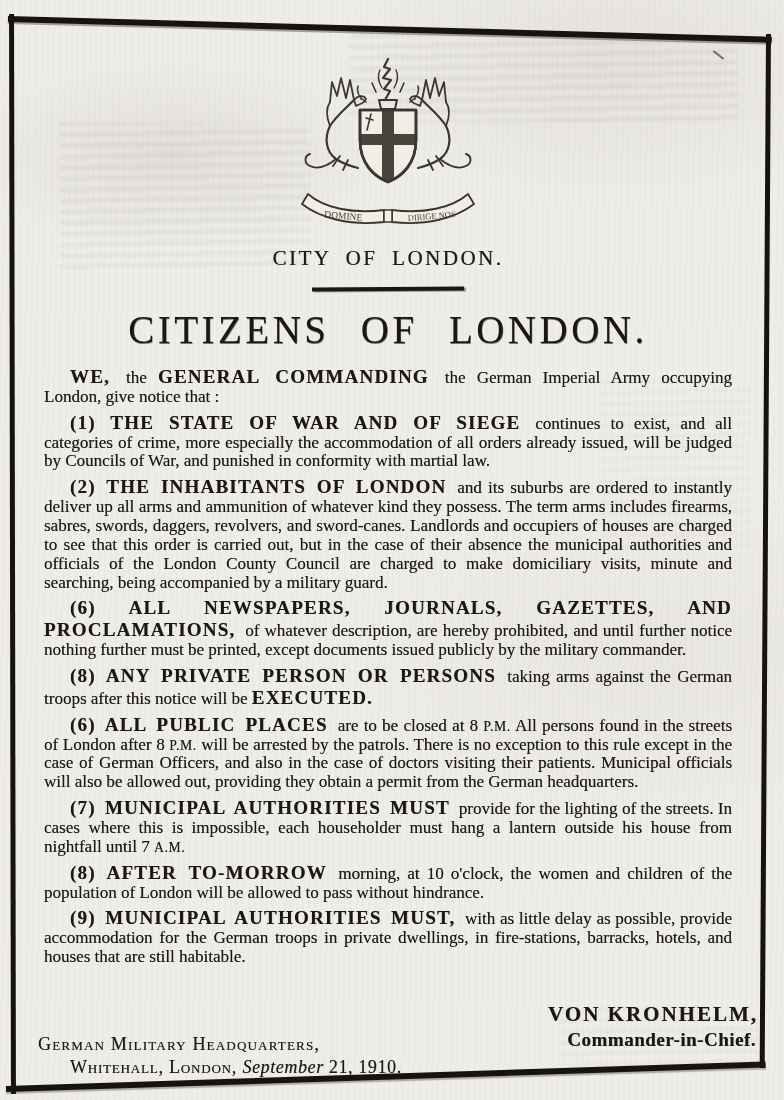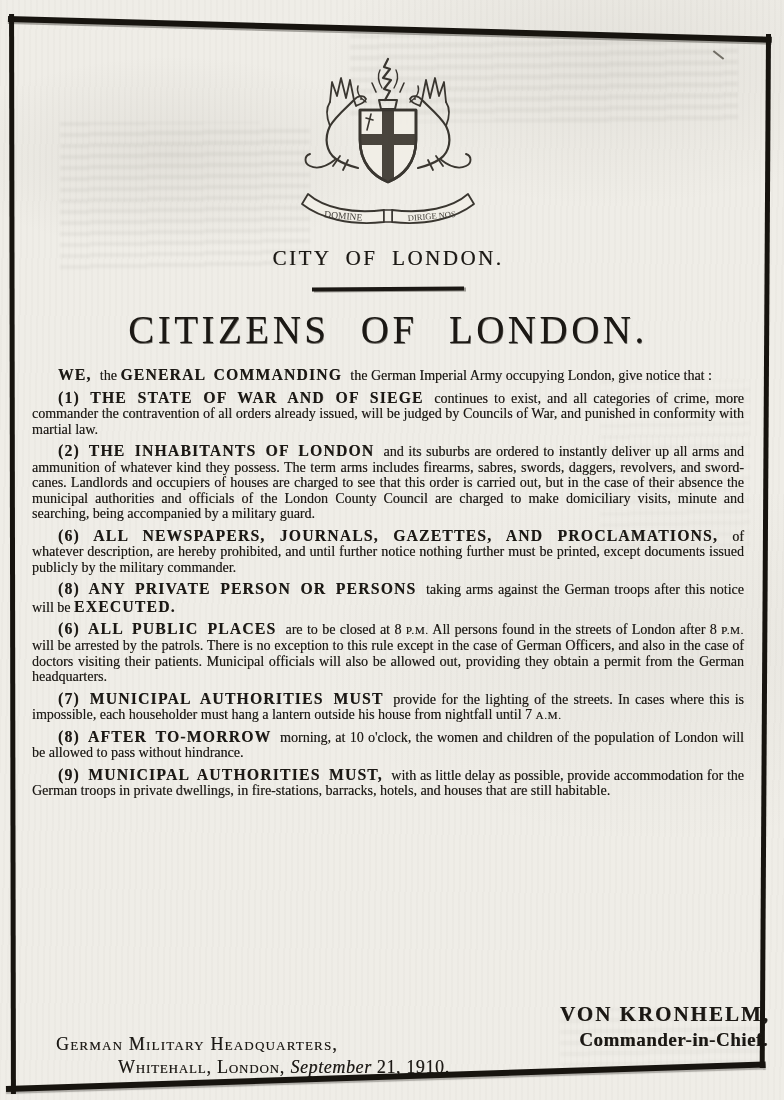--- a/index.html
+++ b/index.html
@@ -42,37 +42,37 @@
     text-shadow:.4px .4px .5px rgba(25,22,16,.5);
   }
   .title-rule{width:152px;height:4px;background:#1b1814;margin:16px auto 6px;
     transform:rotate(-.4deg);box-shadow:2px 1px 0 rgba(27,24,20,.4);}
   .main-title{
     text-align:center;font-size:39px;font-weight:400;margin:16px 0 14px;
     letter-spacing:3.5px;word-spacing:18px;
     text-shadow:.5px .5px .6px rgba(25,22,16,.55);
   }
   .bodytext p{
-    margin:0 0 5px;font-size:14px;line-height:1.11;text-align:justify;
+    margin:0 12px 5px;font-size:17px;line-height:1.11;text-align:justify;
     text-indent:26px;
     text-shadow:.3px .3px .45px rgba(25,22,16,.5);
   }
   .seg-n{}
   .seg-caps{font-size:1.12em;letter-spacing:1.2px;word-spacing:3px;font-weight:700;}
   .seg-sc{font-size:.8em;letter-spacing:.6px;}
   .seg-it{font-style:italic;}
   .seg-smc{font-variant:small-caps;letter-spacing:.8px;}
-  .signature{position:absolute;left:450px;top:1002px;width:320px;text-align:right;
+  .signature{position:absolute;left:438px;top:1002px;width:320px;text-align:right;
     text-shadow:.4px .4px .5px rgba(25,22,16,.55);}
   .sig-name{font-size:21px;font-weight:700;letter-spacing:2px;}
   .sig-title{font-size:19px;font-weight:700;letter-spacing:.5px;margin-top:2px;padding-right:2px;}
-  .footer{position:absolute;left:56px;top:1034px;font-size:18px;
+  .footer{position:absolute;left:38px;top:1034px;font-size:18px;
     text-shadow:.3px .3px .45px rgba(25,22,16,.5);}
   .footer-line1{font-variant:small-caps;letter-spacing:1.2px;}
-  .footer-line2{margin-left:62px;margin-top:2px;letter-spacing:.6px;}
+  .footer-line2{margin-left:32px;margin-top:2px;letter-spacing:.6px;}
 </style>
 </head>
 <body>
 
 <div class="page">
 
   <div class="bord bord-top"></div>
   <div class="bord bord-right"></div>
   <div class="bord bord-bottom"></div>
   <div class="bord bord-left"></div>
@@ -139,21 +139,21 @@
     </div>
 
     <div class="city-title">CITY OF LONDON.</div>
 
     <div class="title-rule"></div>
 
     <div class="main-title">CITIZENS OF LONDON.</div>
 
     <div class="bodytext">
       <p><span class="seg-caps">WE, </span><span class="seg-n">the </span><span class="seg-caps">GENERAL COMMANDING </span><span class="seg-n">the German Imperial Army occupying London, give notice that :</span></p>
-      <p><span class="seg-caps">(1) THE STATE OF WAR AND OF SIEGE </span><span class="seg-n">continues to exist, and all categories of crime, more commander the contravention of all orders already issued, will be judged by Councils of War, and punished in conformity with martial law.</span></p>
+      <p><span class="seg-caps">(1) THE STATE OF WAR AND OF SIEGE </span><span class="seg-n">continues to exist, and all categories of crime, more especially the accommodation of all orders already issued, will be judged by Councils of War, and punished in conformity with martial law.</span></p>
       <p><span class="seg-caps">(2) THE INHABITANTS OF LONDON </span><span class="seg-n">and its suburbs are ordered to instantly deliver up all arms and ammunition of whatever kind they possess.  The term arms includes firearms, sabres, swords, daggers, revolvers, and sword-canes. Landlords and occupiers of houses are charged to see that this order is carried out, but in the case of their absence the municipal authorities and officials of the London County Council are charged to make domiciliary visits, minute and searching, being accompanied by a military guard.</span></p>
       <p><span class="seg-caps">(6) ALL NEWSPAPERS, JOURNALS, GAZETTES, AND PROCLAMATIONS, </span><span class="seg-n">of whatever description, are hereby prohibited, and until further notice nothing further must be printed, except documents issued publicly by the military commander.</span></p>
       <p><span class="seg-caps">(8) ANY PRIVATE PERSON OR PERSONS </span><span class="seg-n">taking arms against the German troops after this notice will be </span><span class="seg-caps">EXECUTED.</span></p>
       <p><span class="seg-caps">(6) ALL PUBLIC PLACES </span><span class="seg-n">are to be closed at 8 </span><span class="seg-sc">P.M.</span><span class="seg-n">  All persons found in the streets of London after 8 </span><span class="seg-sc">P.M.</span><span class="seg-n"> will be arrested by the patrols.  There is no exception to this rule except in the case of German Officers, and also in the case of doctors visiting their patients.  Municipal officials will also be allowed out, providing they obtain a permit from the German headquarters.</span></p>
       <p><span class="seg-caps">(7) MUNICIPAL AUTHORITIES MUST </span><span class="seg-n">provide for the lighting of the streets.  In cases where this is impossible, each householder must hang a lantern outside his house from nightfall until 7 </span><span class="seg-sc">A.M.</span></p>
       <p><span class="seg-caps">(8) AFTER TO-MORROW </span><span class="seg-n">morning, at 10 o'clock, the women and children of the population of London will be allowed to pass without hindrance.</span></p>
       <p><span class="seg-caps">(9) MUNICIPAL AUTHORITIES MUST, </span><span class="seg-n">with as little delay as possible, provide accommodation for the German troops in private dwellings, in fire-stations, barracks, hotels, and houses that are still habitable.</span></p>
     </div>
 
   </div>

